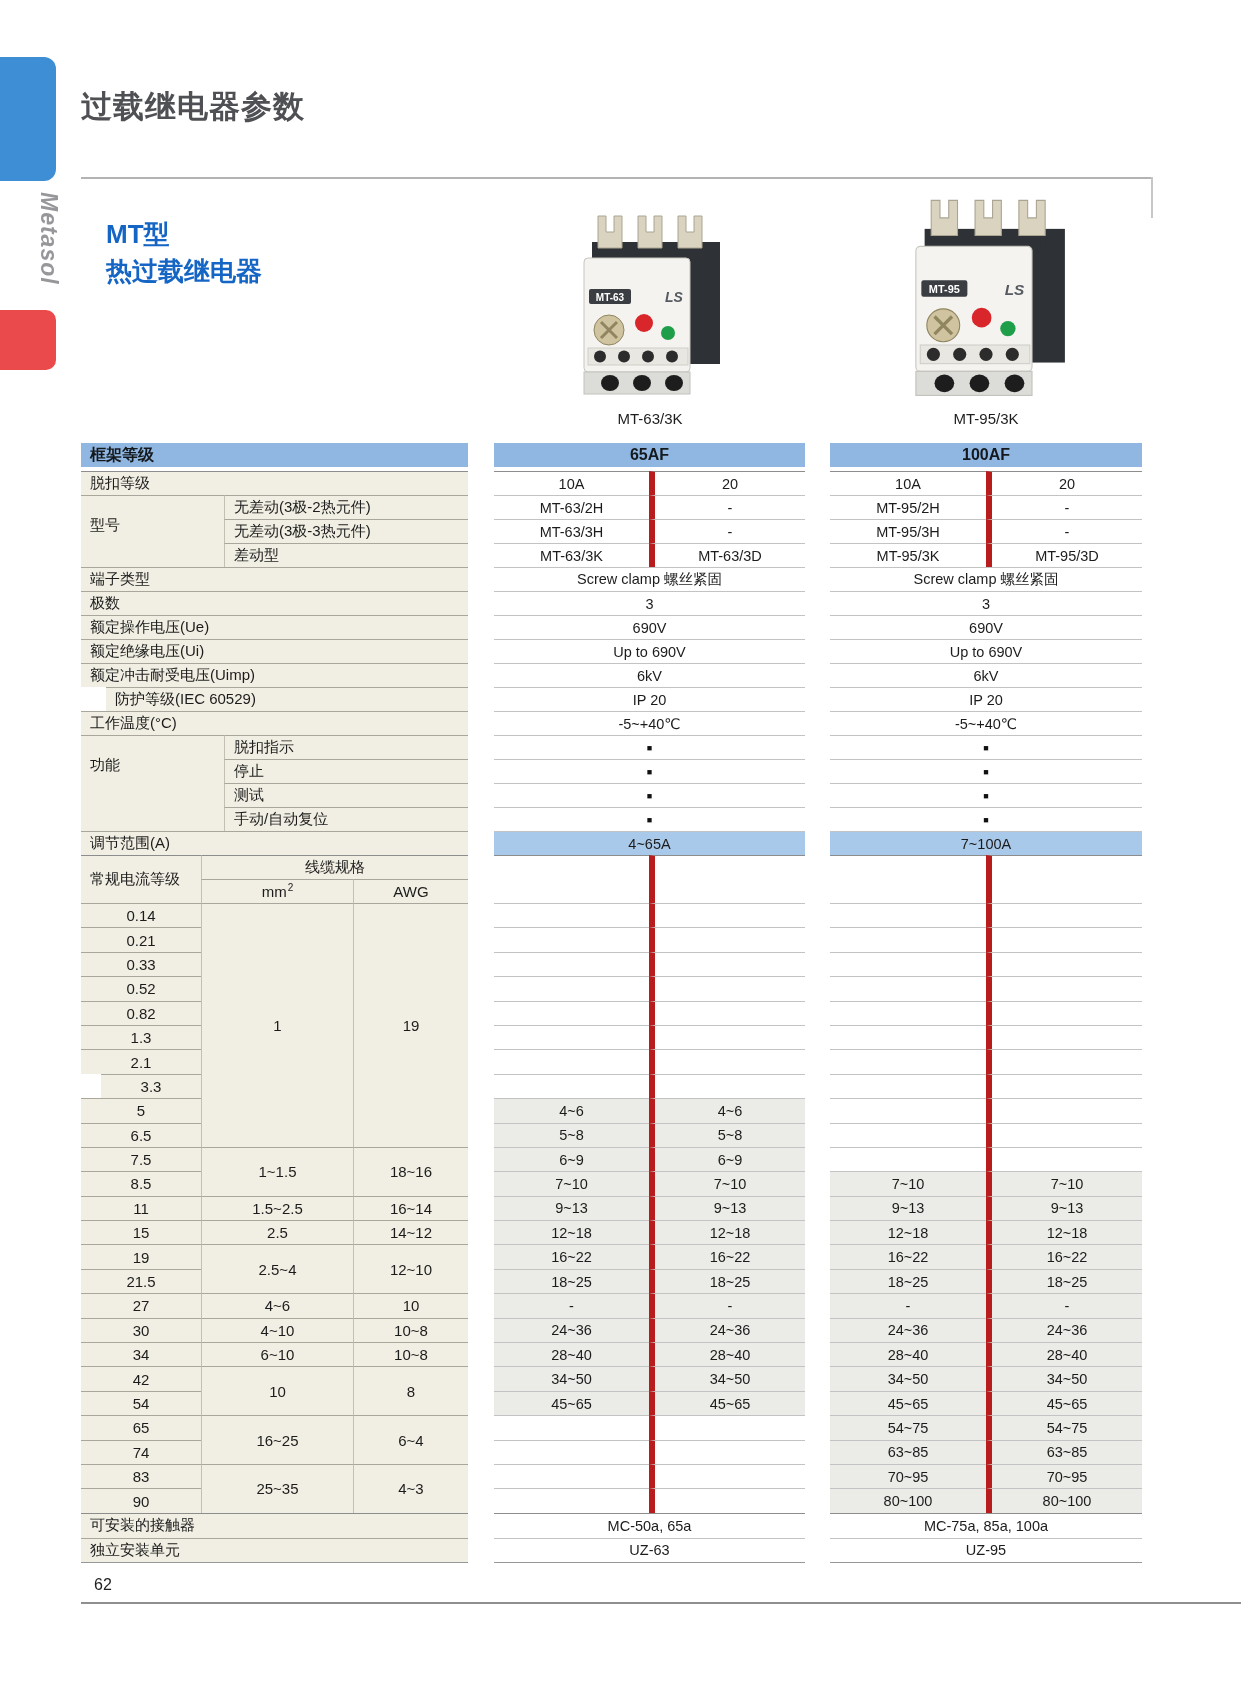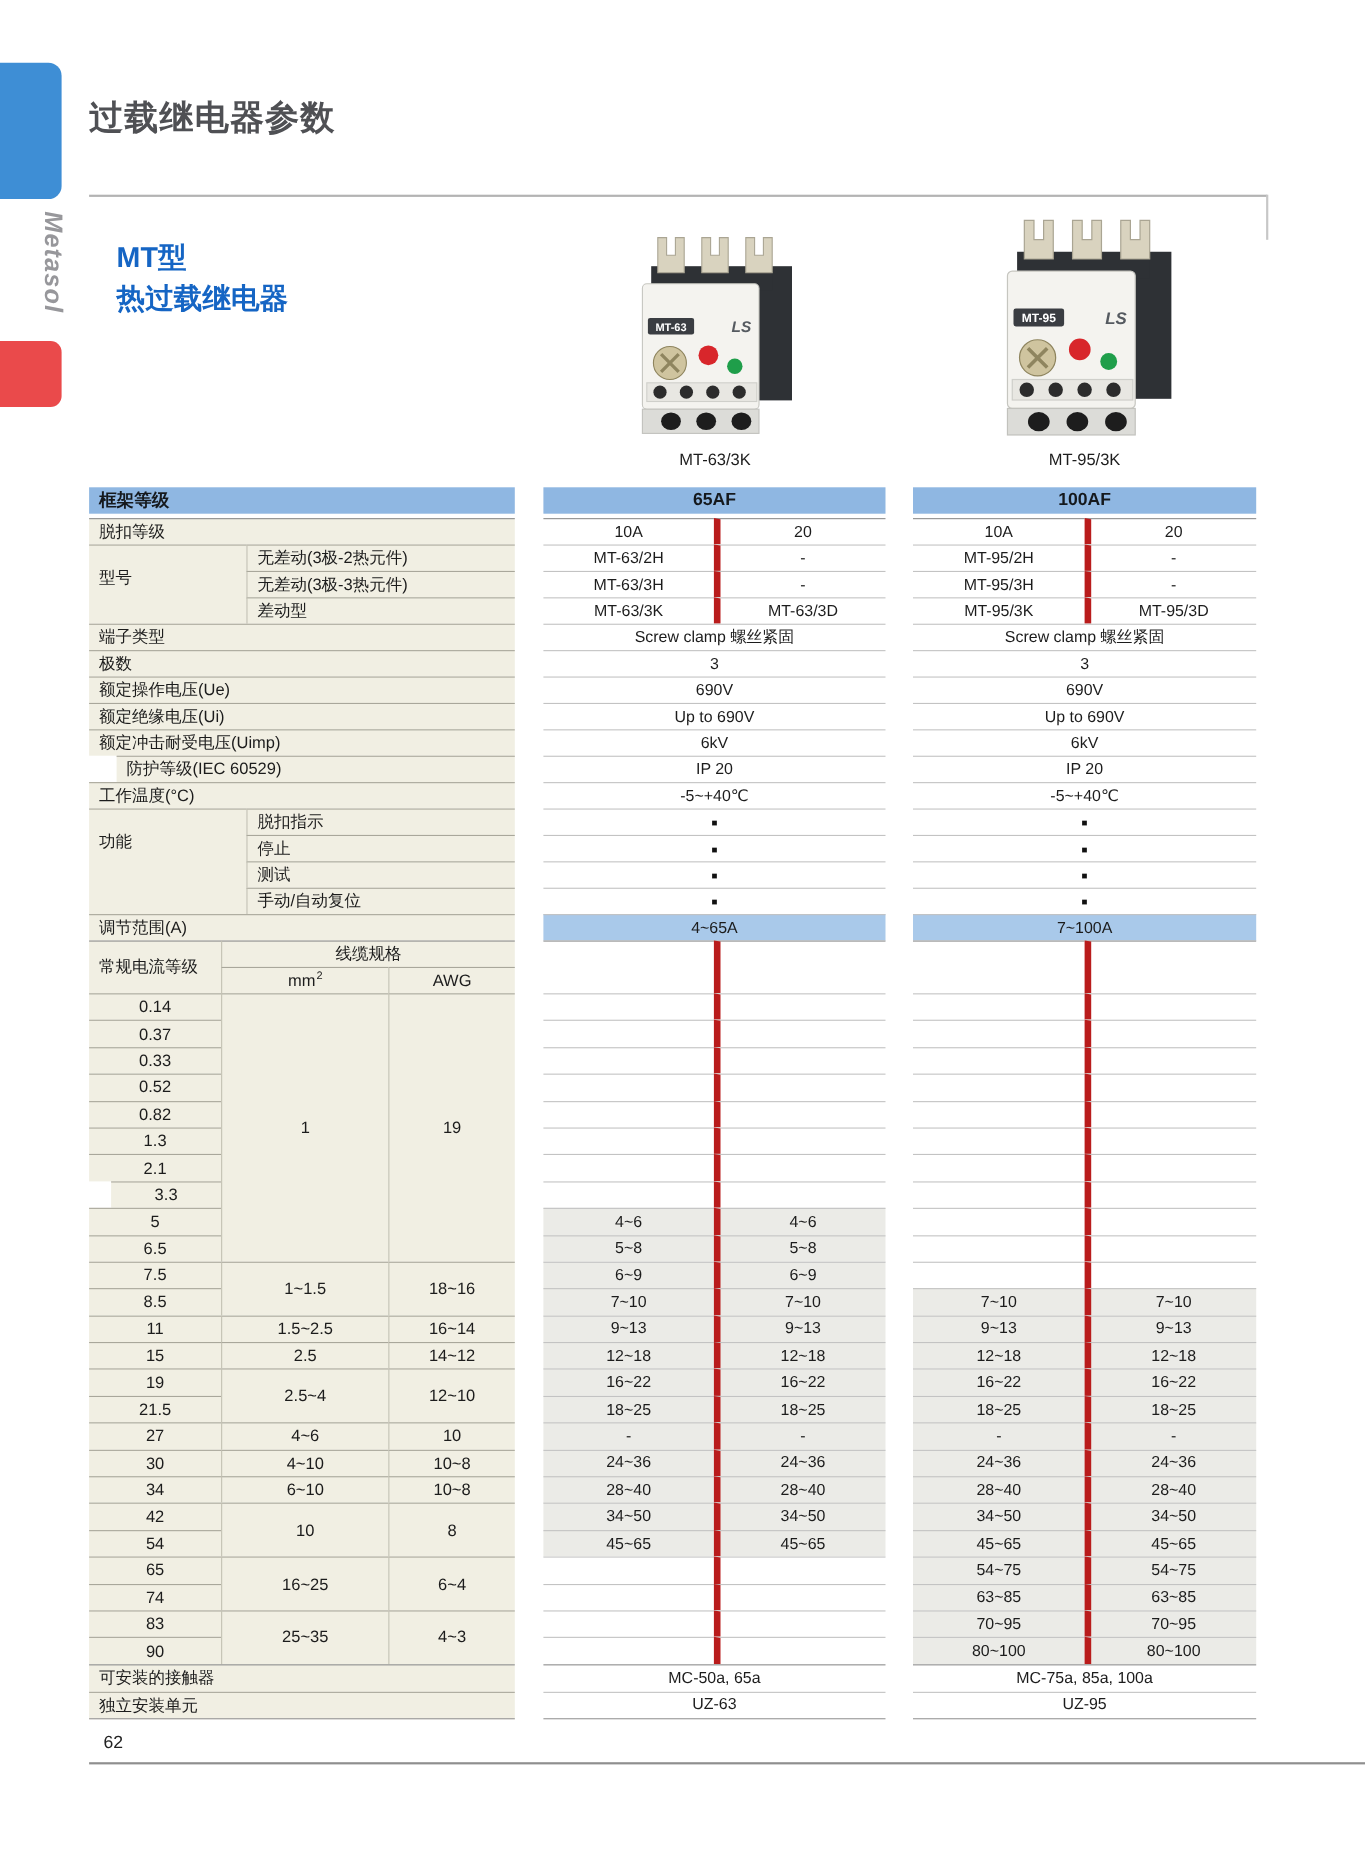--- a/index.html
+++ b/index.html
@@ -201,21 +201,21 @@
       <div class="tc lc ctr sl" style="grid-area: 2 / 3 / span 1 / span 1;">AWG</div>
       <div class="tc dc dark" style="grid-area: 1 / 5 / span 2 / span 1;"></div>
       <div class="tc dc dark dl" style="grid-area: 1 / 6 / span 2 / span 1;"></div>
       <div class="tc dc dark" style="grid-area: 1 / 8 / span 2 / span 1;"></div>
       <div class="tc dc dark dl" style="grid-area: 1 / 9 / span 2 / span 1;"></div>
       <div class="tc lc ctr" style="grid-area: 3 / 1 / span 1 / span 1;">0.14</div>
       <div class="tc dc" style="grid-area: 3 / 5 / span 1 / span 1;"></div>
       <div class="tc dc dl" style="grid-area: 3 / 6 / span 1 / span 1;"></div>
       <div class="tc dc" style="grid-area: 3 / 8 / span 1 / span 1;"></div>
       <div class="tc dc dl" style="grid-area: 3 / 9 / span 1 / span 1;"></div>
-      <div class="tc lc ctr" style="grid-area: 4 / 1 / span 1 / span 1;">0.37</div>
+      <div class="tc lc ctr" style="grid-area: 4 / 1 / span 1 / span 1;">0.21</div>
       <div class="tc dc" style="grid-area: 4 / 5 / span 1 / span 1;"></div>
       <div class="tc dc dl" style="grid-area: 4 / 6 / span 1 / span 1;"></div>
       <div class="tc dc" style="grid-area: 4 / 8 / span 1 / span 1;"></div>
       <div class="tc dc dl" style="grid-area: 4 / 9 / span 1 / span 1;"></div>
       <div class="tc lc ctr" style="grid-area: 5 / 1 / span 1 / span 1;">0.33</div>
       <div class="tc dc" style="grid-area: 5 / 5 / span 1 / span 1;"></div>
       <div class="tc dc dl" style="grid-area: 5 / 6 / span 1 / span 1;"></div>
       <div class="tc dc" style="grid-area: 5 / 8 / span 1 / span 1;"></div>
       <div class="tc dc dl" style="grid-area: 5 / 9 / span 1 / span 1;"></div>
       <div class="tc lc ctr" style="grid-area: 6 / 1 / span 1 / span 1;">0.52</div>

